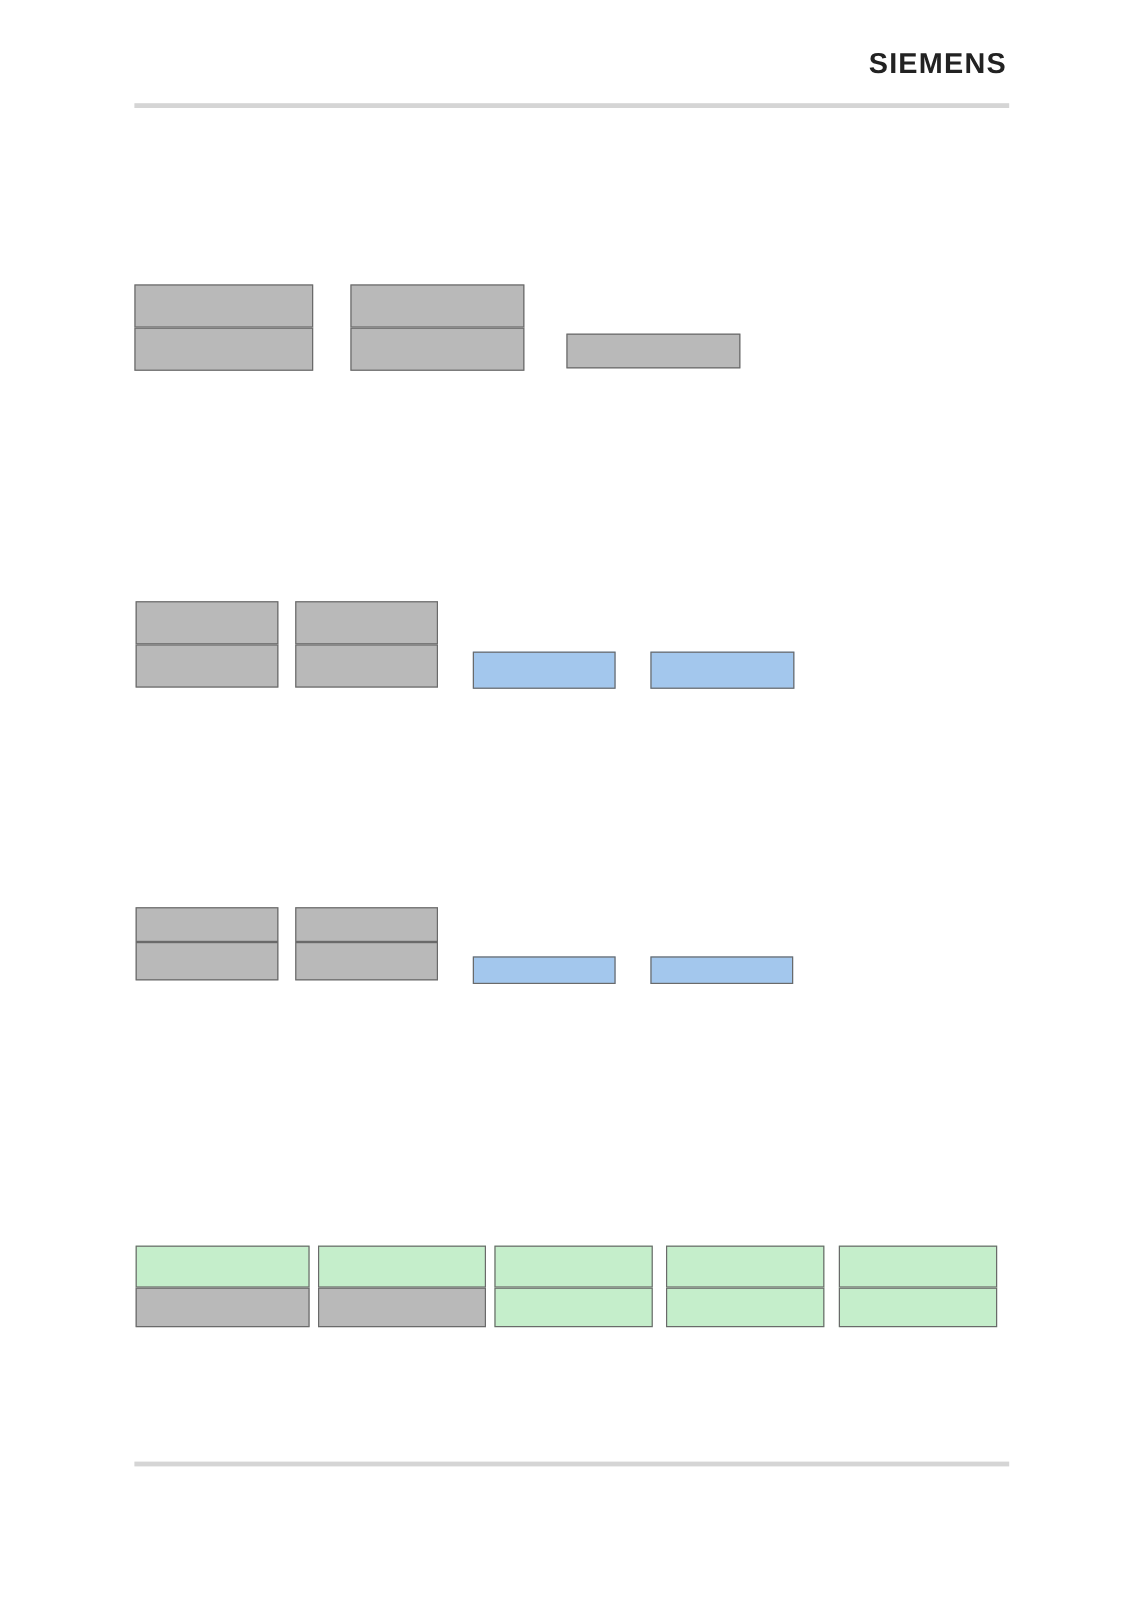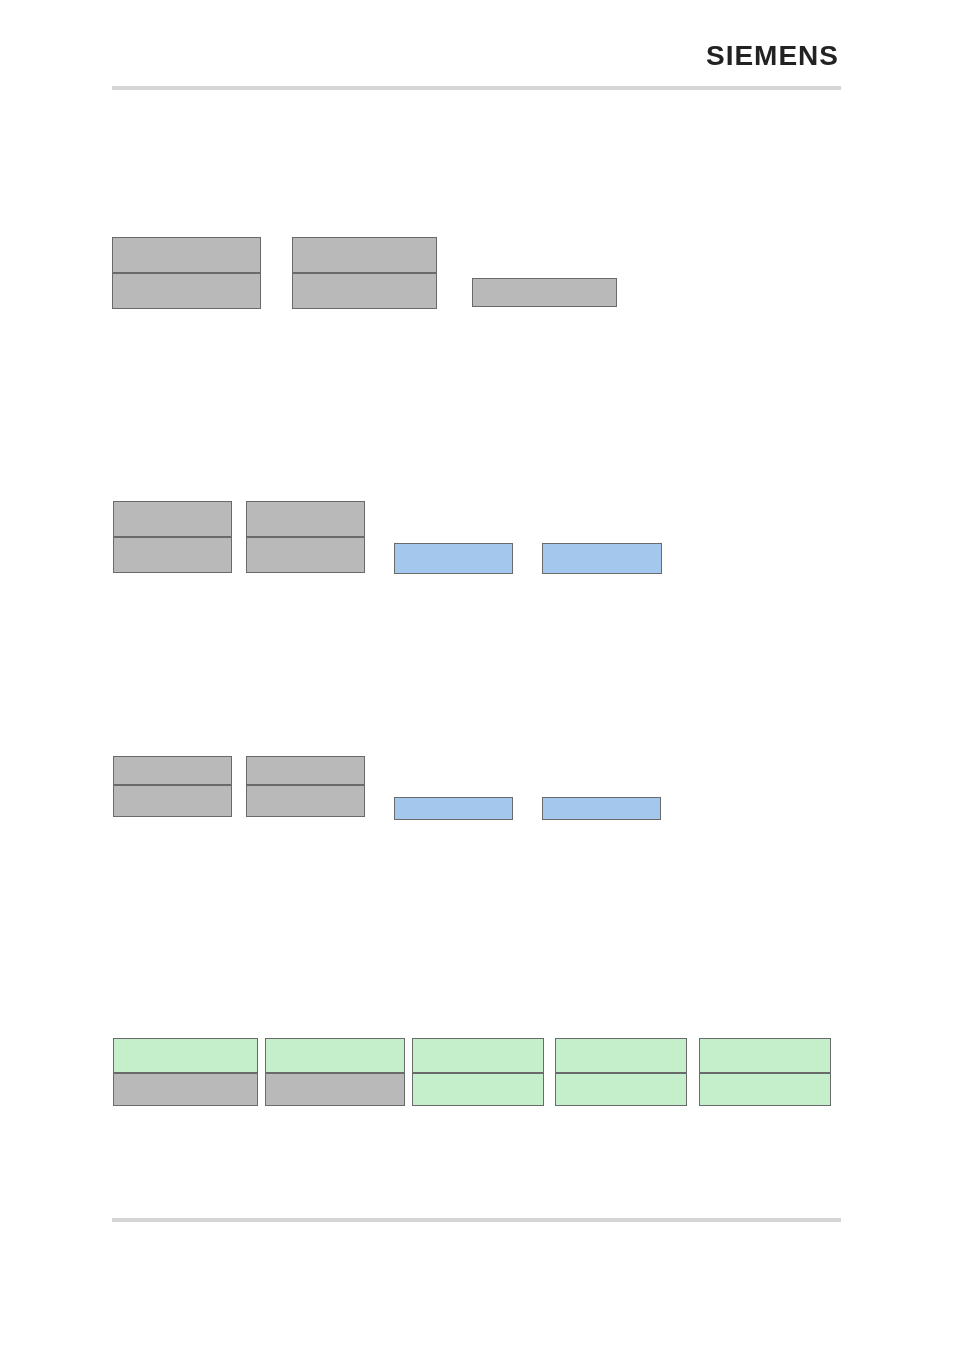--- a/index.html
+++ b/index.html
@@ -7,21 +7,21 @@
       width: 954px;
       height: 1351px;
       background: #fff;
       font-family: Arial, sans-serif;
       position: relative;
     }
     .header {
       position: absolute;
       top: 40px;
       right: 115px;
-      font-size: 28px;
+      font-size: 24px;
       font-weight: 900;
       letter-spacing: 1px;
       color: #222;
     }
     .divider-top {
       position: absolute;
       top: 86px;
       left: 112px;
       width: 729px;
       height: 4px;

